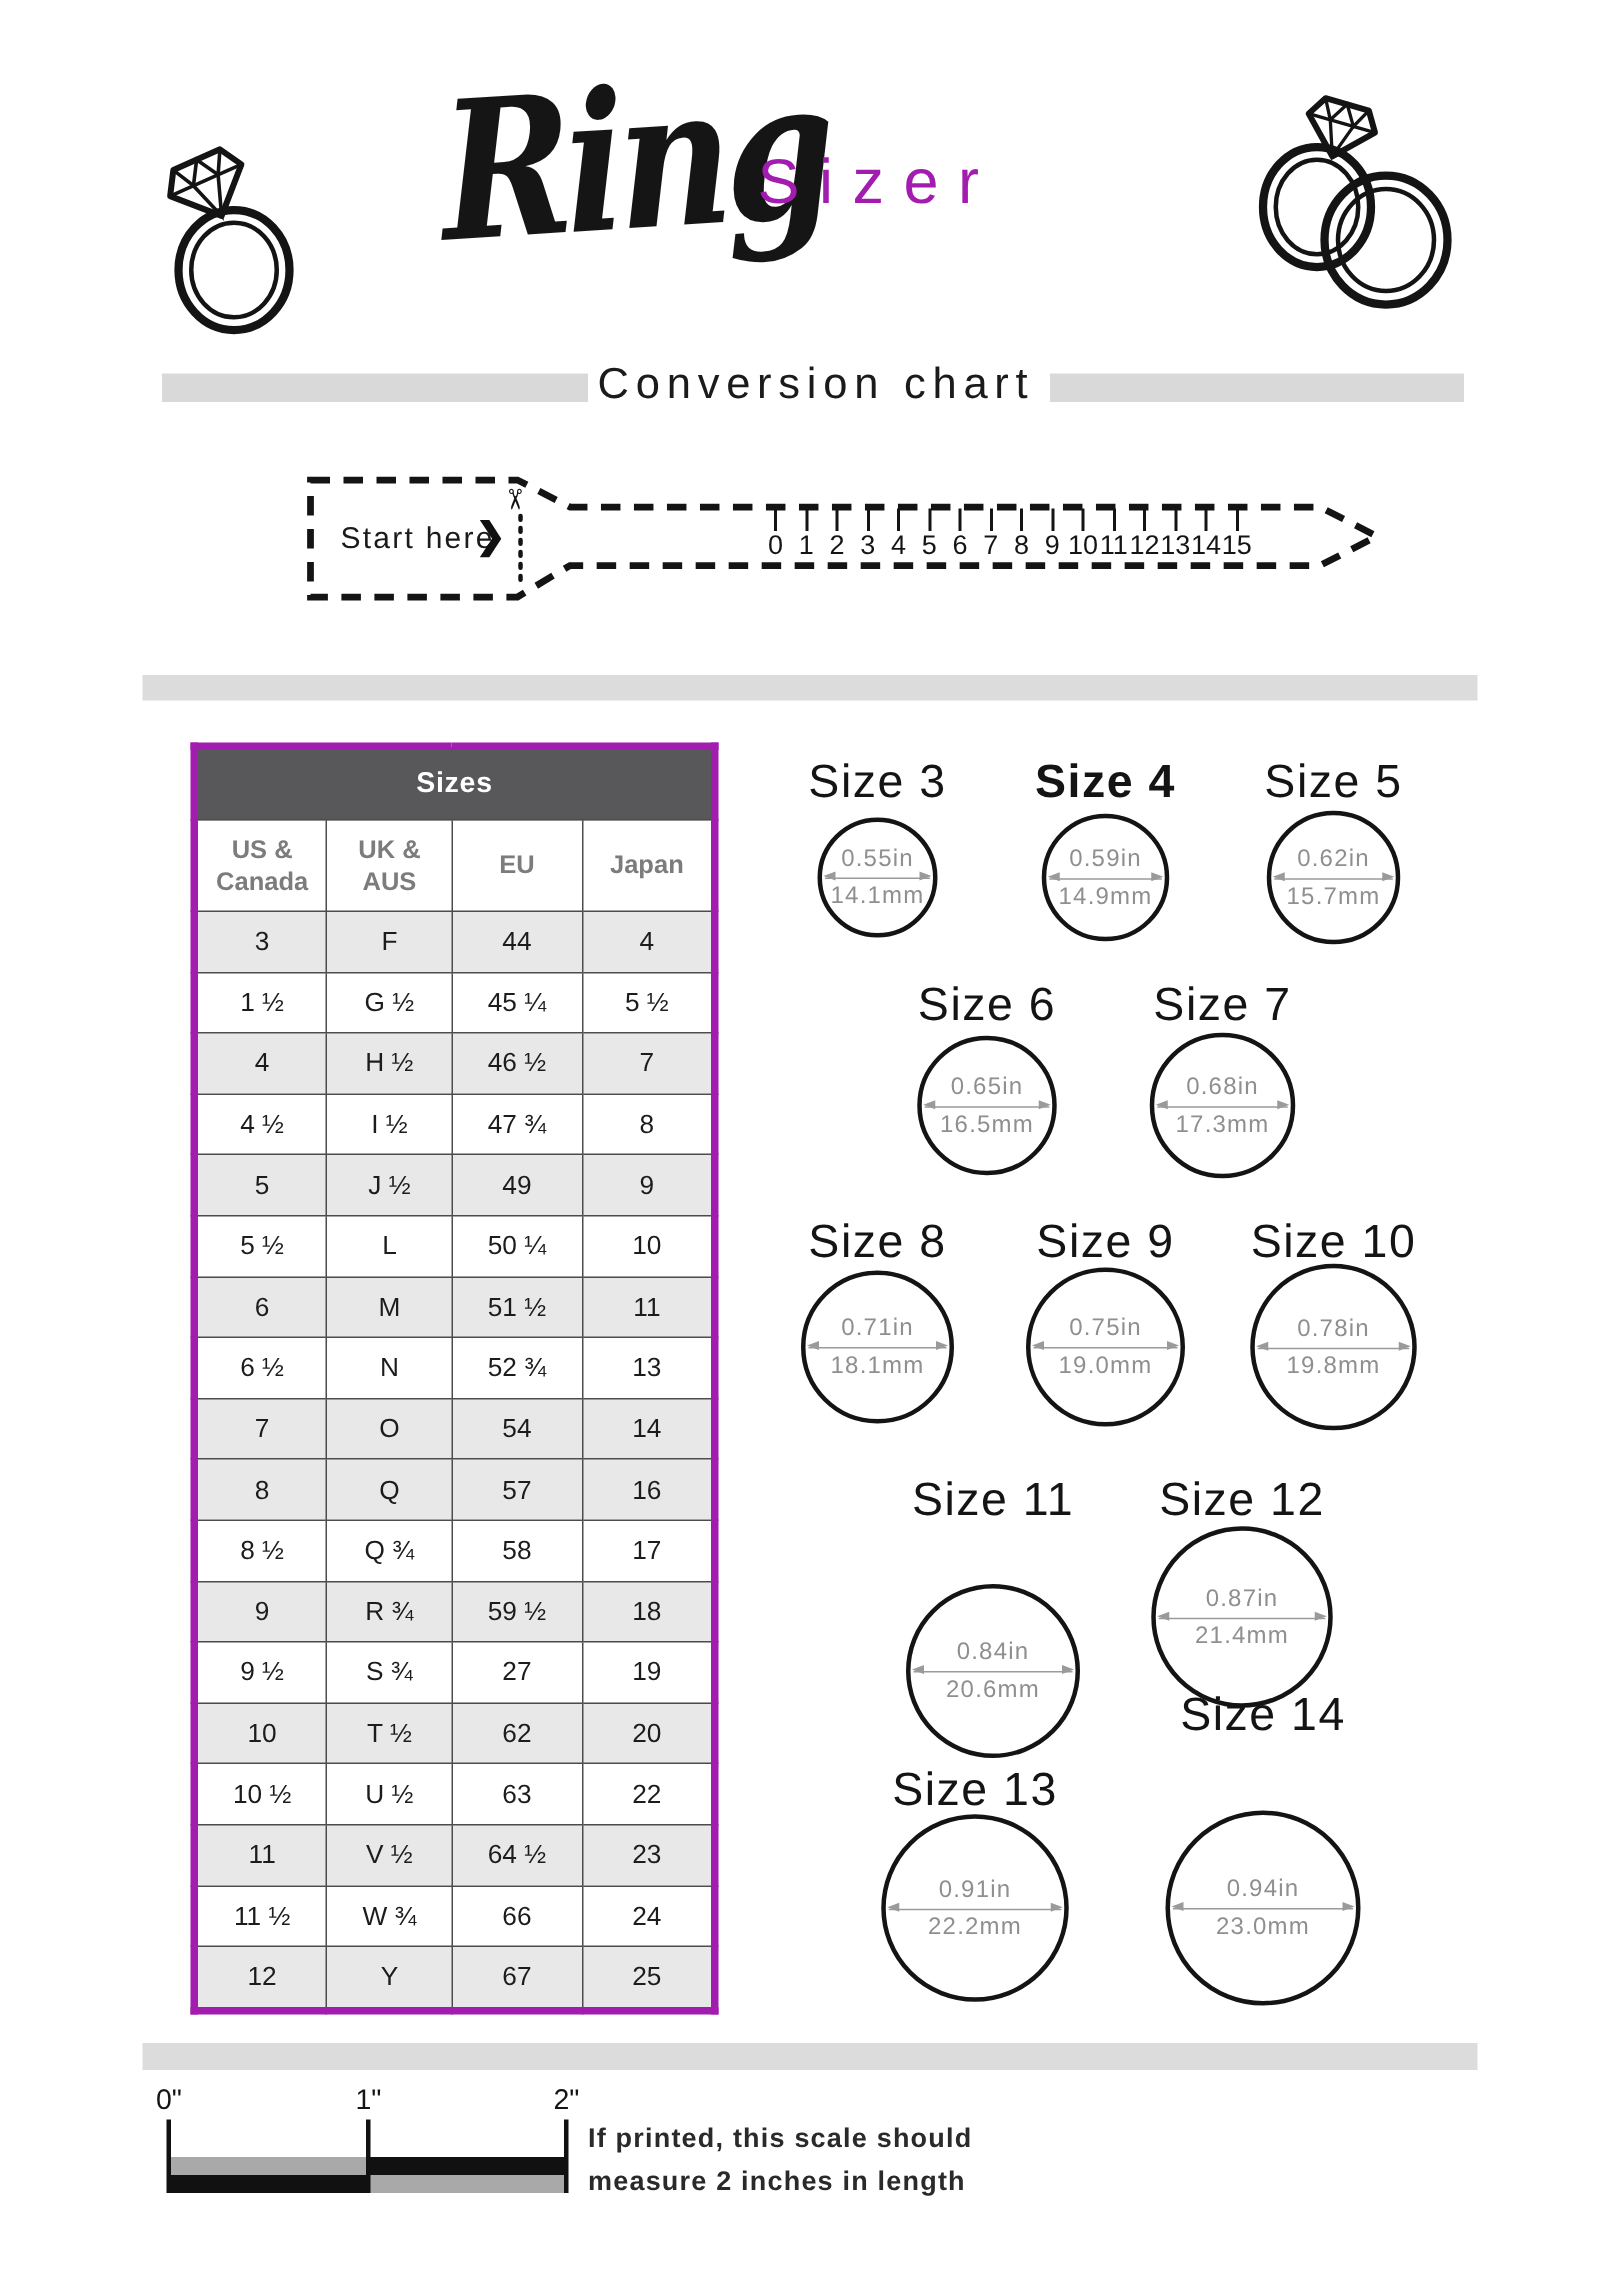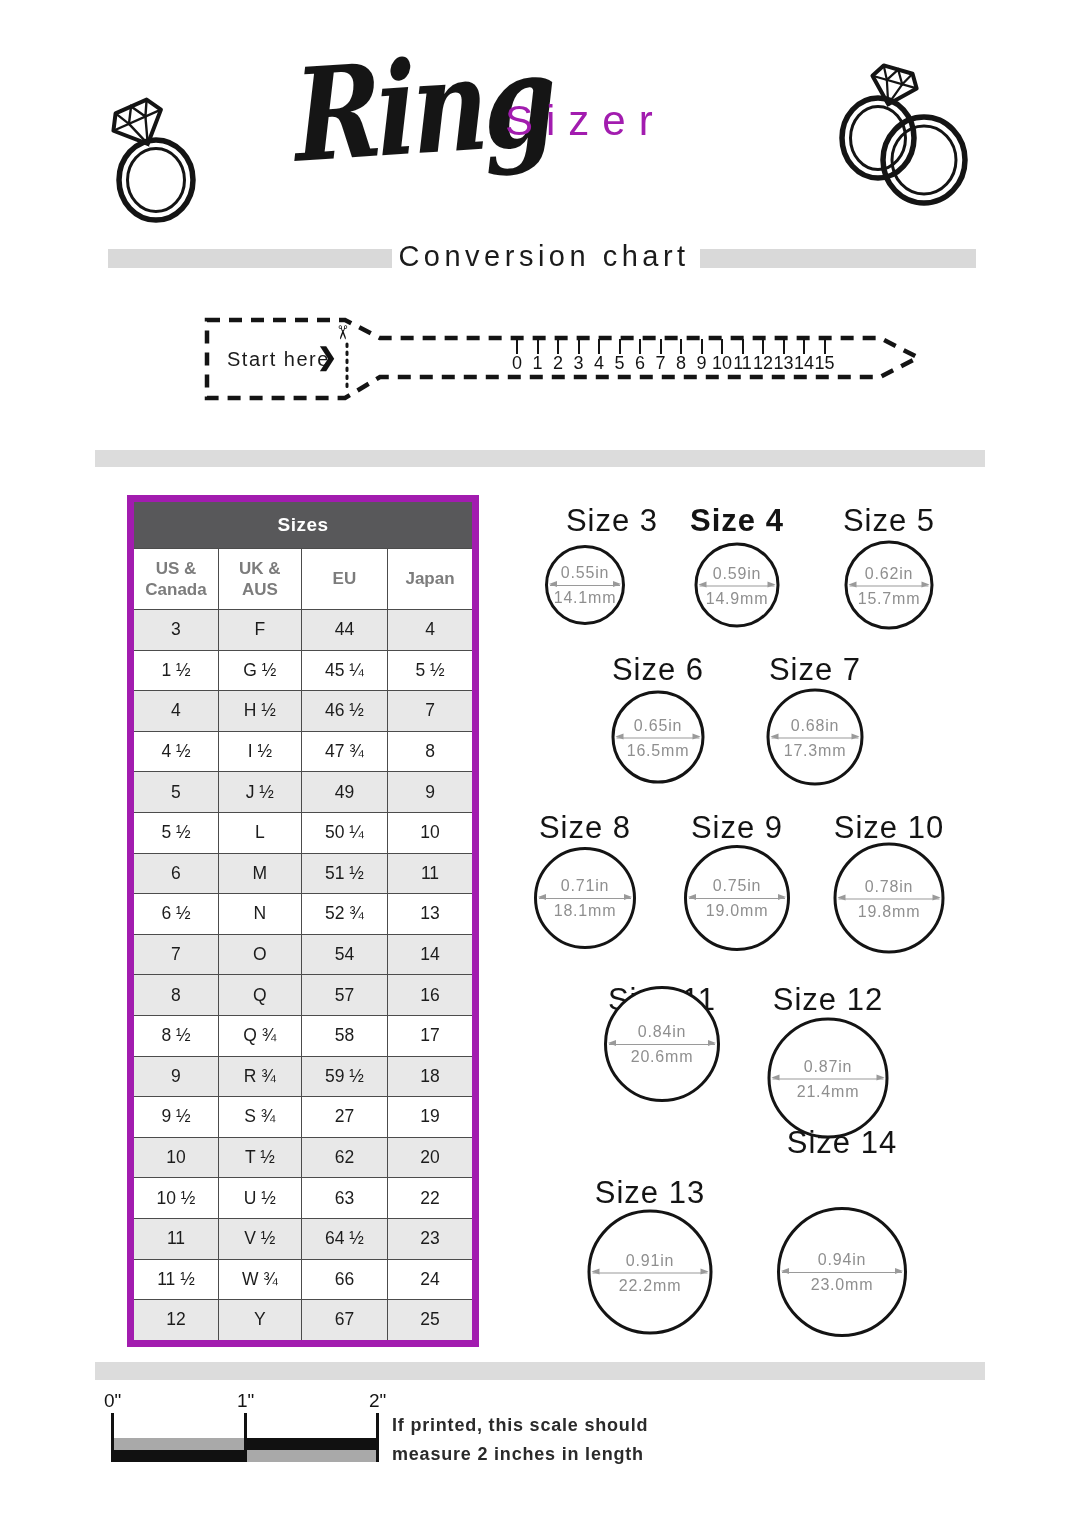--- a/index.html
+++ b/index.html
@@ -34,21 +34,21 @@
   .ruler-num{position:absolute;top:353px;width:30px;margin-left:-15px;text-align:center;
       font-size:18px;color:#141414;}
 
   
   .div-bar{position:absolute;left:95px;width:890px;background:#dcdcdc;}
   .div-bar.one{top:450px;height:17px;}
   .div-bar.two{top:1362px;height:18px;}
 
   
   .tbl-wrap{position:absolute;left:127px;top:495px;width:352px;}
-  table.conv{width:100%;border-collapse:collapse;border:7px solid #a21caf;
+  table.conv{width:100%;border-collapse:collapse;border:5px solid #a21caf;
       font-family:"Liberation Sans",sans-serif;}
   table.conv th,table.conv td{border:1px solid #4c4c4c;text-align:center;vertical-align:middle;}
   tr.title-row th{background:#58585a;color:#ffffff;font-size:19px;font-weight:bold;height:44px;
       letter-spacing:.5px;}
   tr.col-head th{background:#ffffff;color:#7c7c7c;font-size:17px;font-weight:bold;height:60px;
       line-height:1.25;padding:0 8px;}
   table.conv td{font-size:17.5px;color:#1c1c1c;height:37.6px;background:#ffffff;}
   table.conv tr.alt td{background:#e8e8e8;}
 
   
@@ -279,21 +279,21 @@
             <td>12</td>
             <td>Y</td>
             <td>67</td>
             <td>25</td>
           </tr>
         </tbody>
     </table>
   </div>
 
   <div id="circles">
-      <div class="size-title" style="left: 585px; top: 503px; margin-left: 27px;">Size 3</div>
+      <div class="size-title" style="left: 585px; top: 503px;">Size 3</div>
       <div class="ring-circle" style="left: 585px; top: 585px; width: 74px; height: 74px;">
         <span class="din">0.55in</span>
         <div class="dim-arrow"></div>
         <span class="dmm">14.1mm</span>
       </div>
       <div class="size-title" style="left: 737px; top: 503px; font-weight: bold;">Size 4</div>
       <div class="ring-circle" style="left: 737px; top: 585px; width: 79px; height: 79px;">
         <span class="din">0.59in</span>
         <div class="dim-arrow"></div>
         <span class="dmm">14.9mm</span>
@@ -328,21 +328,21 @@
         <div class="dim-arrow"></div>
         <span class="dmm">19.0mm</span>
       </div>
       <div class="size-title" style="left: 889px; top: 810px;">Size 10</div>
       <div class="ring-circle" style="left: 889px; top: 898px; width: 105px; height: 105px;">
         <span class="din">0.78in</span>
         <div class="dim-arrow"></div>
         <span class="dmm">19.8mm</span>
       </div>
       <div class="size-title" style="left: 662px; top: 982px;">Size 11</div>
-      <div class="ring-circle" style="left: 662px; top: 1044px; width: 110px; height: 110px; text-decoration: underline;">
+      <div class="ring-circle" style="left: 662px; top: 1114px; width: 110px; height: 110px; text-decoration: underline;">
         <span class="din">0.84in</span>
         <div class="dim-arrow"></div>
         <span class="dmm">20.6mm</span>
       </div>
       <div class="size-title" style="left: 828px; top: 982px;">Size 12</div>
       <div class="ring-circle" style="left: 828px; top: 1078px; width: 115px; height: 115px;">
         <span class="din">0.87in</span>
         <div class="dim-arrow"></div>
         <span class="dmm">21.4mm</span>
       </div>

